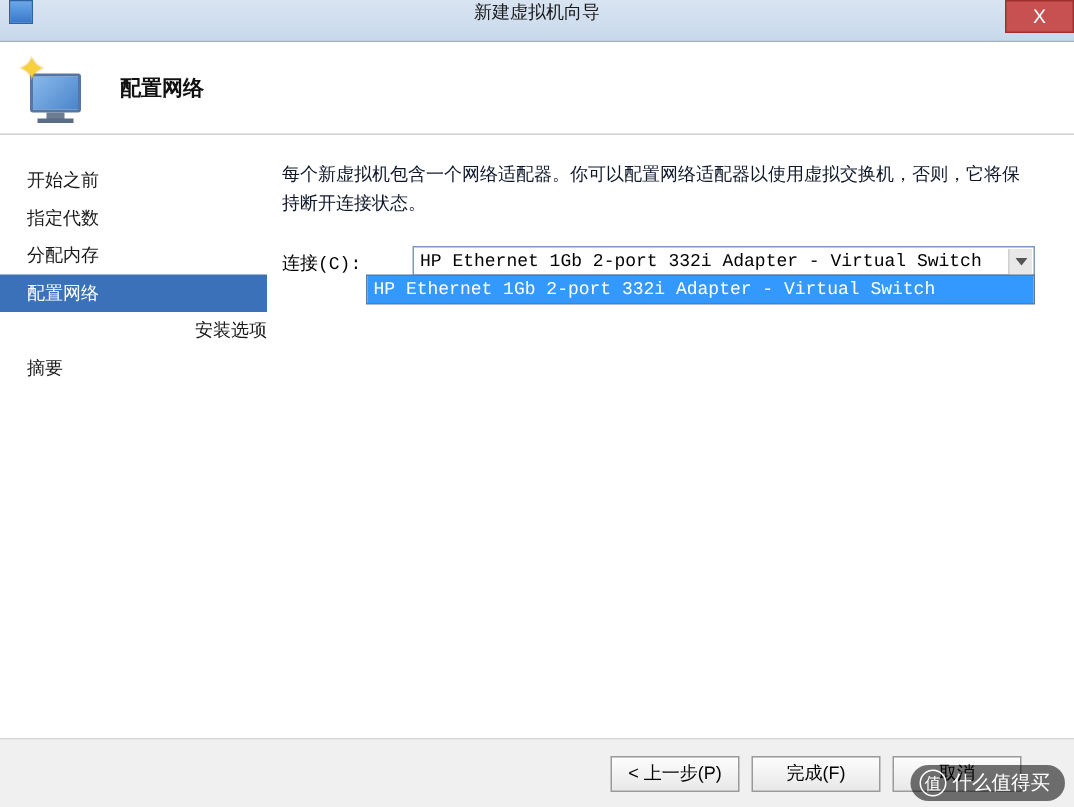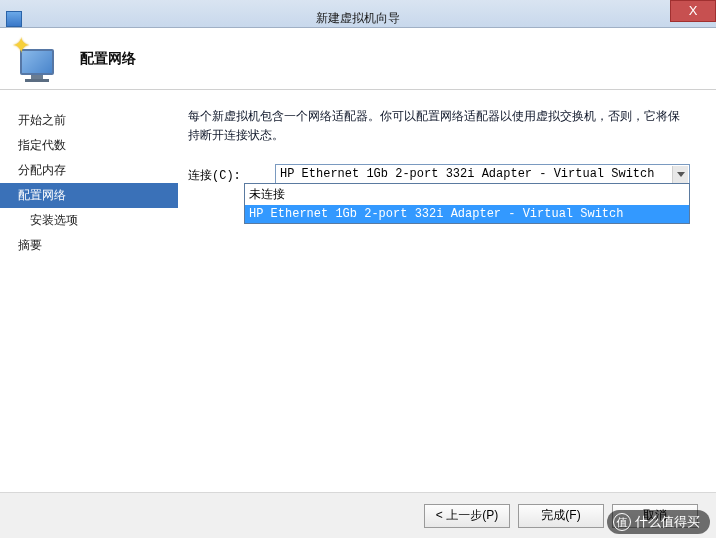--- a/index.html
+++ b/index.html
@@ -10,21 +10,21 @@
       width: 716px;
       height: 538px;
       overflow: hidden;
       position: relative;
     }
     .titlebar {
       height: 28px;
       background: linear-gradient(#d9e4f1, #c8d8ec);
       border-bottom: 1px solid #a0b0c5;
       display: flex;
-      align-items: flex-end;
+      align-items: flex-start;
       position: relative;
     }
     .titlebar-icon {
       width: 16px; height: 16px;
       margin-left: 6px;
       background: linear-gradient(#6aa8e8, #3a78c8);
       border: 1px solid #2a63a8;
     }
     .titlebar-title {
       position: absolute;
@@ -101,20 +101,21 @@
       background: #fff;
       padding-top: 18px;
     }
     .sidebar-item {
       padding: 4px 0 4px 18px;
       color: #1a1a1a;
       cursor: default;
     }
     .sidebar-item.indent {
       padding-left: 30px;
+      text-align: right;
     }
     .sidebar-item.active {
       background: #3a71b8;
       color: #fff;
     }
     .main {
       flex: 1;
       padding: 18px 26px 0 10px;
     }
     .desc {
@@ -172,21 +173,21 @@
       background: #3399ff;
       color: #fff;
     }
     .footer {
       height: 46px;
       border-top: 1px solid #d8d8d8;
       background: #f0f0f0;
       display: flex;
       align-items: center;
       justify-content: flex-end;
-      padding-right: 18px;
+      padding-right: 35px;
       gap: 8px;
     }
     .btn {
       min-width: 86px;
       height: 24px;
       background: linear-gradient(#fdfdfd, #e8e8e8);
       border: 1px solid #9a9a9a;
       font-size: 12px;
       padding: 0 10px;
       cursor: default;
@@ -251,21 +252,20 @@
       <div class="combo-wrap">
         <div class="combo">
           <span>HP Ethernet 1Gb 2-port 332i Adapter - Virtual Switch</span>
           <div class="combo-arrow">
             <svg viewBox="0 0 8 6">
                 <path d="M0 0 L8 0 L4 5 Z" fill="#555"></path>
               </svg>
           </div>
         </div>
         <div class="dropdown">
-          <div class="dropdown-item">未连接</div>
           <div class="dropdown-item selected">HP Ethernet 1Gb 2-port 332i Adapter - Virtual Switch</div>
         </div>
       </div>
     </div>
   </div>
 </div>
 
 <div class="footer">
   <button class="btn">&lt; 上一步(P)</button>
   <button class="btn">完成(F)</button>

